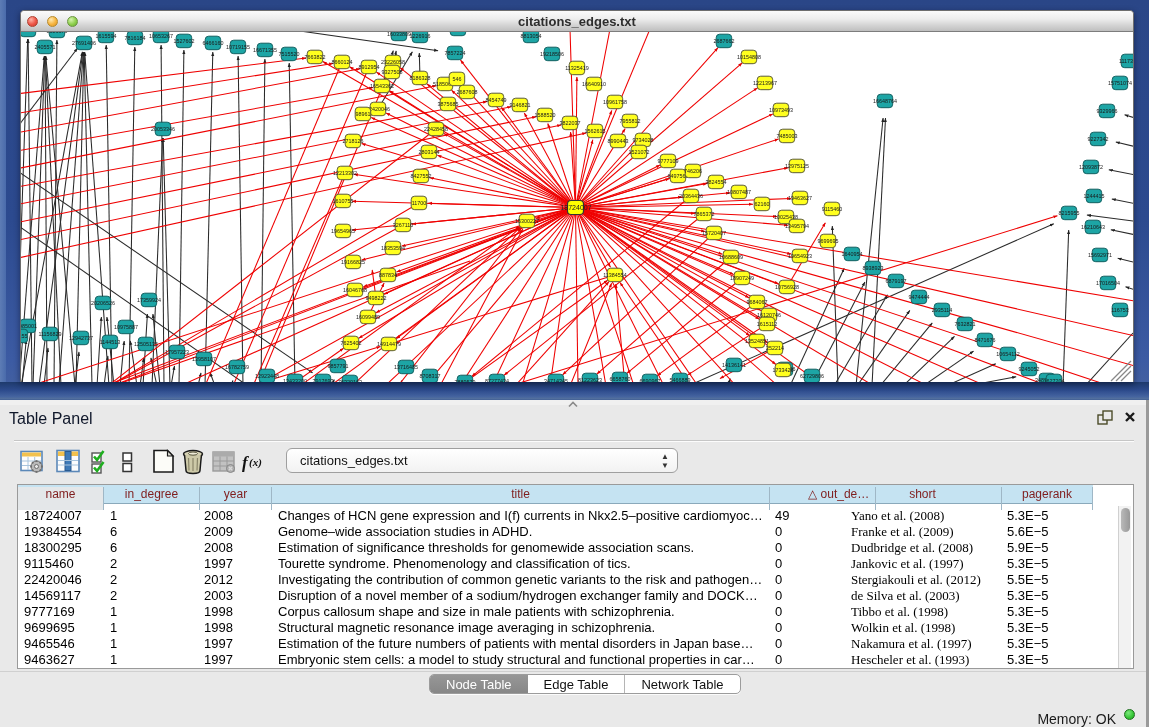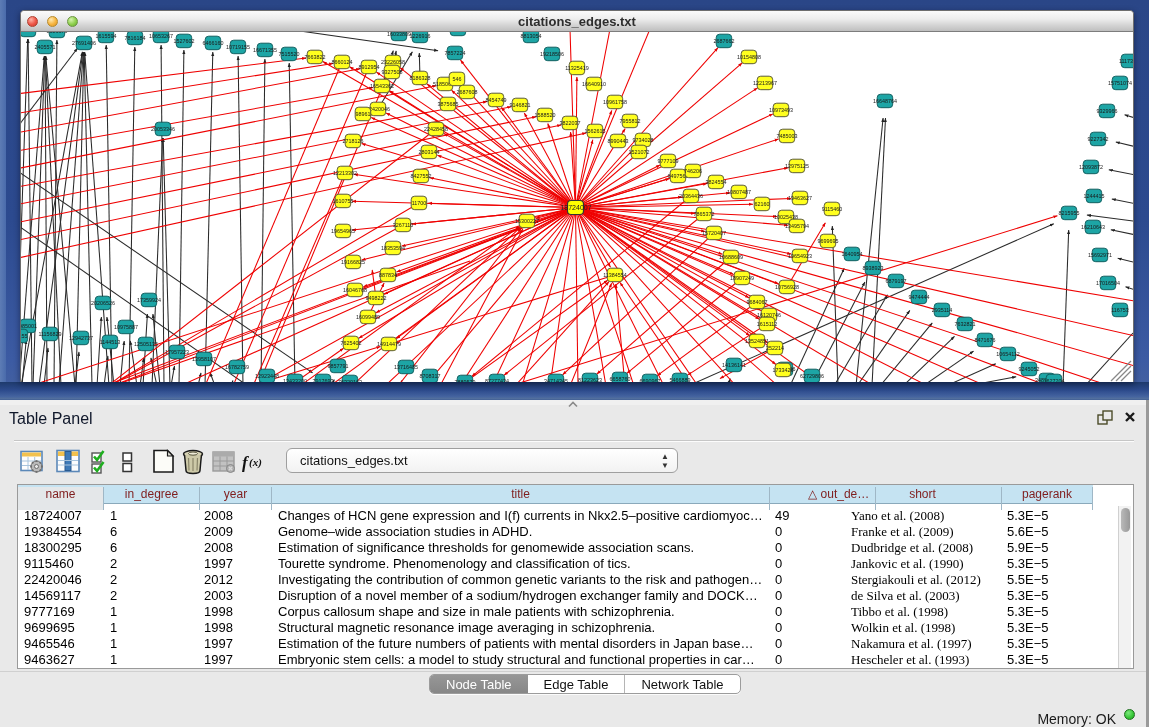--- a/index.html
+++ b/index.html
@@ -671,21 +671,21 @@
             <span class="c4">0</span>
             <span class="c5">Dudbridge et al. (2008)</span>
             <span class="c6">5.9E−5</span>
           </div>
 <div class="tr">
             <span class="c0">9115460</span>
             <span class="c1">2</span>
             <span class="c2">1997</span>
             <span class="c3">Tourette syndrome. Phenomenology and classification of tics.</span>
             <span class="c4">0</span>
-            <span class="c5">Jankovic et al. (1990)</span>
+            <span class="c5">Jankovic et al. (1997)</span>
             <span class="c6">5.3E−5</span>
           </div>
 <div class="tr">
             <span class="c0">22420046</span>
             <span class="c1">2</span>
             <span class="c2">2012</span>
             <span class="c3">Investigating the contribution of common genetic variants to the risk and pathogen…</span>
             <span class="c4">0</span>
             <span class="c5">Stergiakouli et al. (2012)</span>
             <span class="c6">5.5E−5</span>

